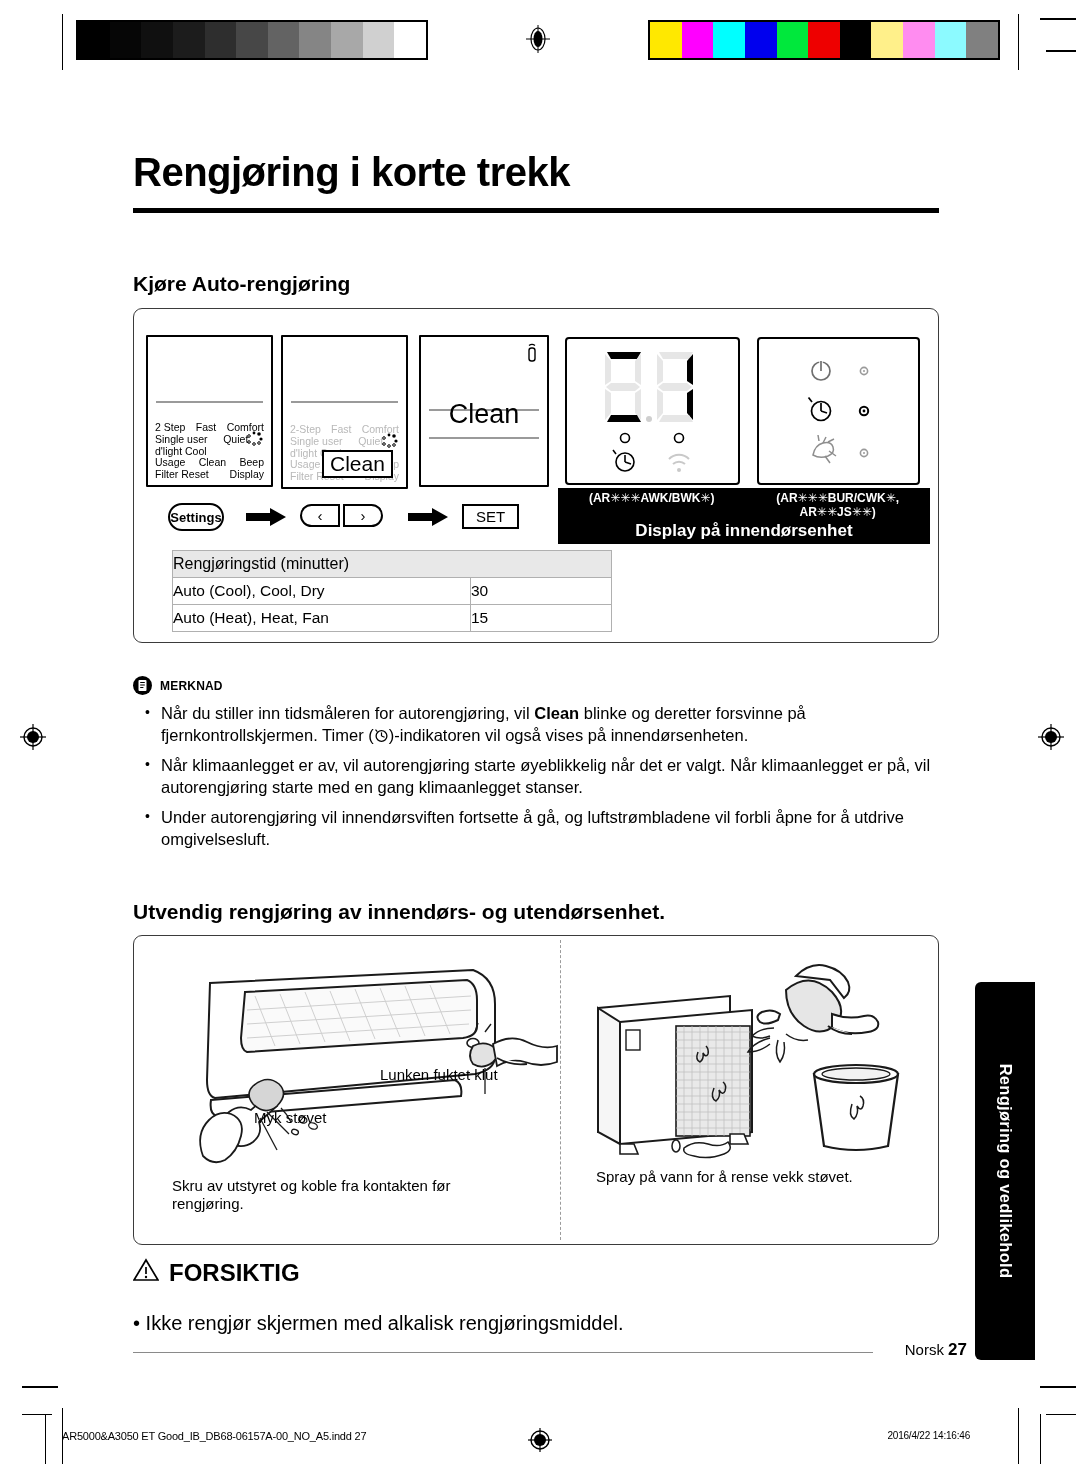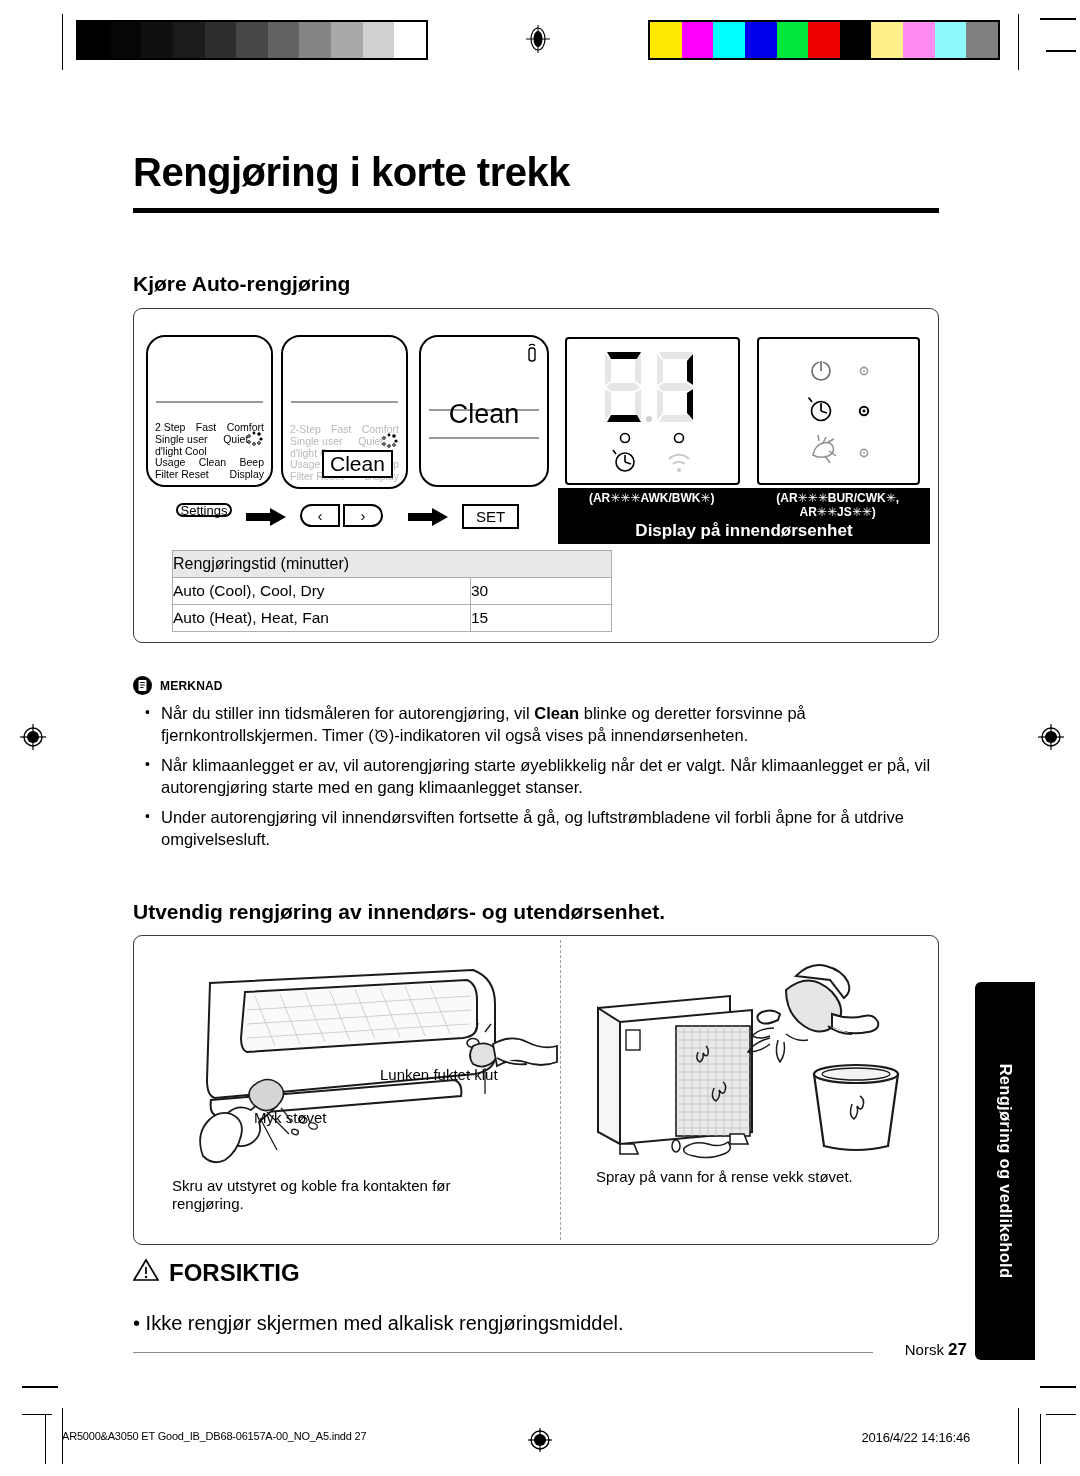--- a/index.html
+++ b/index.html
@@ -20,21 +20,21 @@
               letter-spacing:-.5px;line-height:1;}
   #title-rule{position:absolute;left:133px;top:208px;width:806px;height:5px;background:#000;}
 
   .h2{position:absolute;font-size:21px;font-weight:bold;}
 
   
   #proc-box{position:absolute;left:133px;top:308px;width:806px;height:335px;
             border:1.5px solid #3b3b3b;border-radius:9px;box-sizing:border-box;background:#fff;}
 
   
-  .remote{position:absolute;border:2.5px solid #000;border-radius:19px;background:#fff;
+  .remote{position:absolute;border:2.5px solid #000;border-radius:1px;background:#fff;
           box-sizing:border-box;overflow:hidden;}
   .remote .hline{position:absolute;left:8px;right:8px;height:1.5px;background:#9a9a9a;}
   .remote .mlist{position:absolute;left:5px;right:5px;bottom:4px;font-size:10.5px;
                  line-height:11.8px;white-space:nowrap;}
   .remote .mlist div{display:flex;justify-content:space-between;padding:0 2px;}
   .dim{color:#b9b9b9;}
   .fanicon{position:absolute;font-size:10px;letter-spacing:-1px;}
   .cleanbig{position:absolute;left:0;right:0;top:50%;transform:translateY(-12px);
             text-align:center;font-size:27px;}
   .clean-overlay{position:absolute;border:2px solid #000;background:#fff;
@@ -93,21 +93,21 @@
 
   
   #side-tab{position:absolute;left:975px;top:982px;width:60px;height:378px;background:#000;
             border-radius:6px 0 0 6px;}
   #side-tab span{position:absolute;left:50%;top:50%;transform:translate(-50%,-50%) rotate(90deg);
                  white-space:nowrap;color:#fff;font-size:16.5px;font-weight:bold;letter-spacing:.3px;}
 
   
   #print-footer{position:absolute;left:62px;top:1430px;font-size:11px;
                 font-family:"Liberation Sans",sans-serif;letter-spacing:-.2px;}
-  #print-date{position:absolute;right:110px;top:1430px;font-size:13px;letter-spacing:-.2px;}
+  #print-date{position:absolute;right:110px;top:1430px;font-size:10px;letter-spacing:-.2px;}
 </style>
 </head>
 <body>
 
 <div class="cropline" style="left:62px;top:14px;width:1px;height:56px;"></div>
 <div class="cropline" style="left:1018px;top:14px;width:1px;height:56px;"></div>
 <div class="cropline" style="left:1040px;top:18px;width:36px;height:2px;"></div>
 <div class="cropline" style="left:1046px;top:50px;width:30px;height:2px;"></div>
 
 <div class="calstrip" id="gray-strip" style="left:76px;top:20px;width:352px;">
@@ -257,21 +257,21 @@
     <svg width="14" height="20" viewBox="0 0 14 20">
       <rect x="4" y="5" width="6" height="13" rx="2.5" fill="none" stroke="#000" stroke-width="1.4"></rect>
       <path d="M4 2.5 Q7 0.2 10 2.5" fill="none" stroke="#000" stroke-width="1.3"></path>
     </svg>
   </div>
   <div class="hline" style="top:72px;"></div>
   <div class="hline" style="top:100px;"></div>
   <div class="cleanbig">Clean</div>
 </div>
 
-<div class="pill" style="left:176px;top:503px;width:56px;height:14px;">Settings</div>
+<div class="pill" style="left:168px;top:503px;width:56px;height:28px;font-weight:bold;">Settings</div>
 
 <div class="bigarrow" style="left:246px;top:508px;">
   <svg width="40" height="18" viewBox="0 0 40 18">
       <path d="M0 5 H24 V0 L40 9 L24 18 V13 H0 Z" fill="#000"></path>
     </svg>
 </div>
 
 <div class="arrowkeys" style="left:300px;top:504px;">
   <div class="k left">‹</div>
   <div class="k right">›</div>

